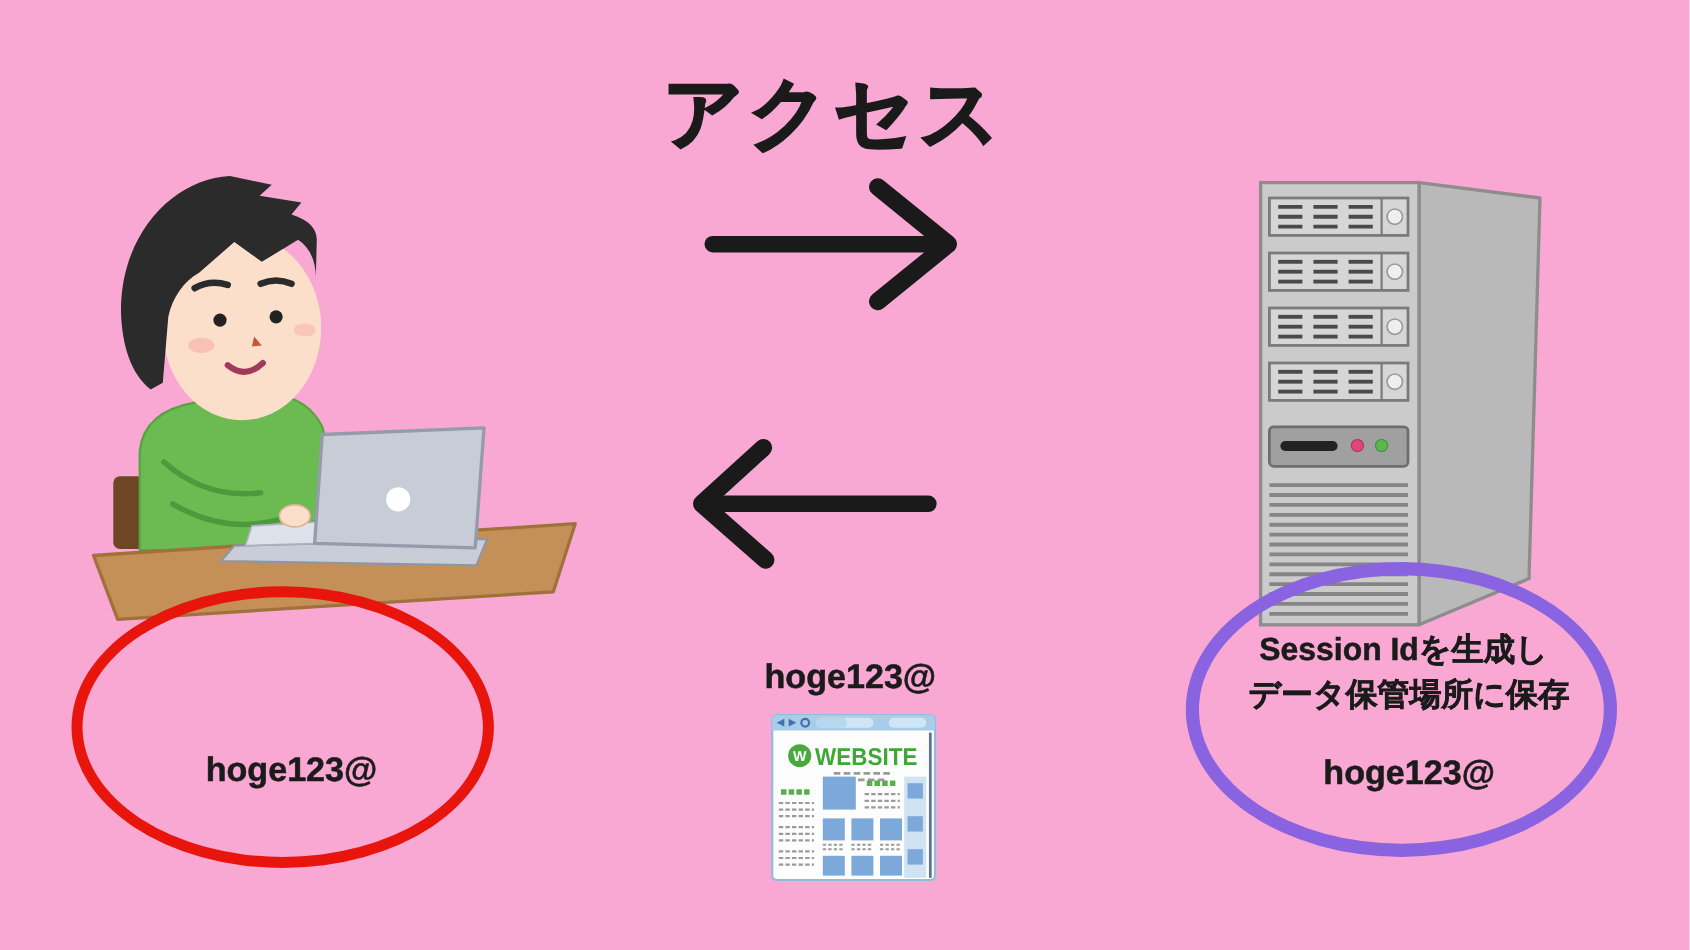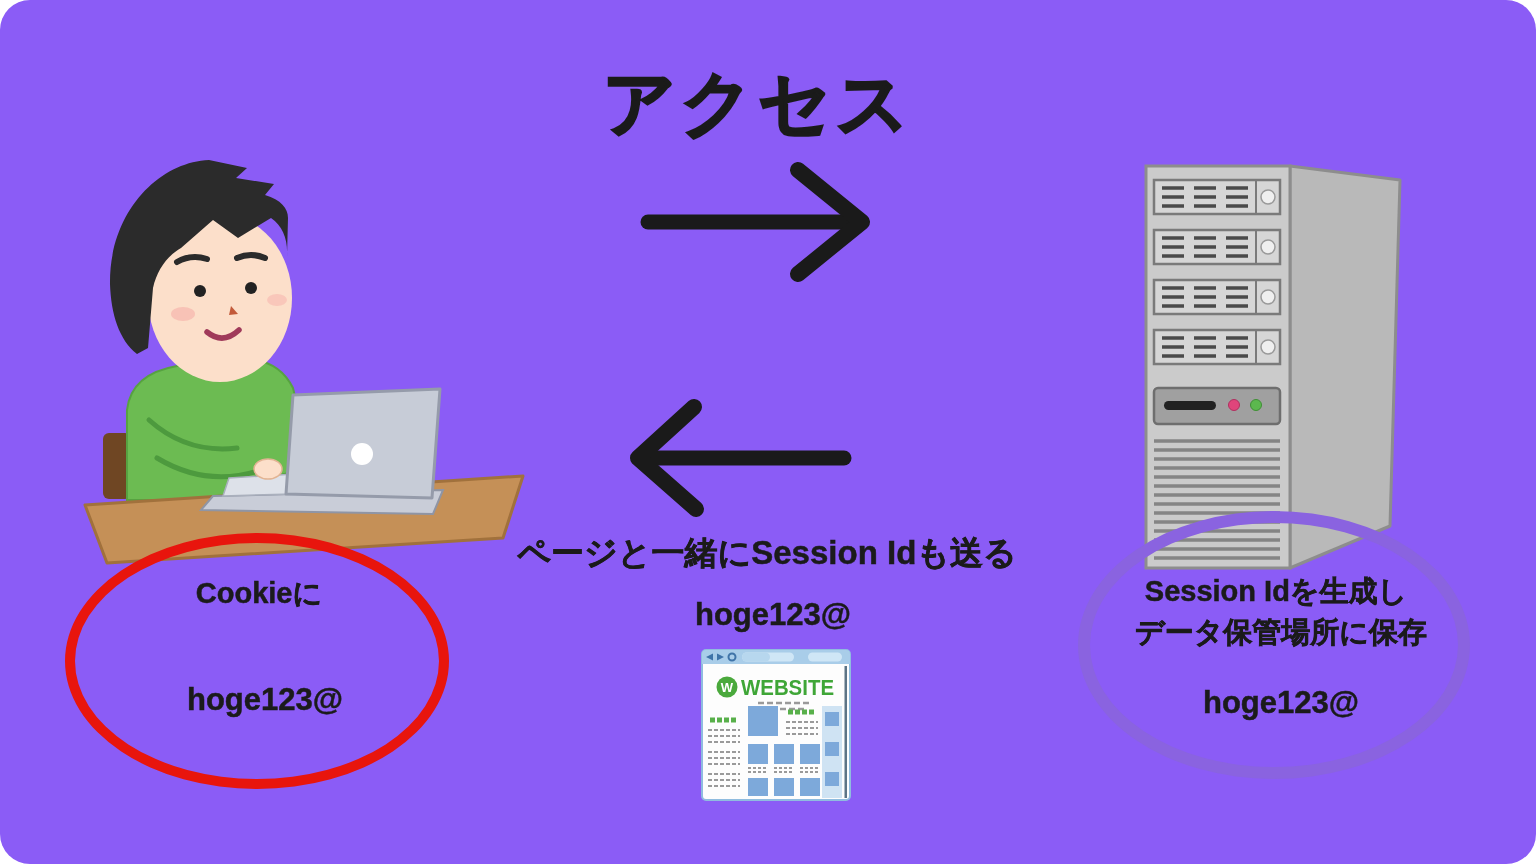--- a/index.html
+++ b/index.html
@@ -1,17 +1,17 @@
 <!DOCTYPE html>
 <html><head>
 <meta charset="utf-8">
 <style>
   html,body{margin:0;padding:0;background:#ffffff;}
-  #stage{position:relative;width:1536px;height:864px;overflow:hidden;background:#8b5cf6;
-         font-family:"Liberation Sans","DejaVu Sans",sans-serif;border-radius:30px;}
+  #stage{position:relative;width:1536px;height:864px;overflow:hidden;background:#f9a8d4;
+         font-family:"Liberation Sans","DejaVu Sans",sans-serif;}
   .lbl{position:absolute;font-weight:700;color:#1b1b1b;text-align:center;line-height:1.2;
        -webkit-text-stroke:0.5px #1b1b1b;}
   #title{left:458px;top:60px;width:600px;font-size:72px;font-weight:800;letter-spacing:4px;
          -webkit-text-stroke:2.2px #1a1a1a;}
   #mid-label{left:460px;top:533px;width:614px;font-size:33px;}
   #mid-hoge{left:568px;top:596px;width:410px;font-size:31px;}
   #l1{left:65px;top:576px;width:388px;font-size:29px;}
   #l2{left:65px;top:617px;width:388px;font-size:29px;}
   #lh{left:71px;top:681px;width:388px;font-size:31px;}
   #r1{left:1079px;top:574px;width:394px;font-size:29px;}
@@ -155,24 +155,22 @@
       <line x1="26" y1="373" x2="152" y2="373"></line>
         <line x1="26" y1="382" x2="152" y2="382"></line>
       <line x1="26" y1="391" x2="152" y2="391"></line>
         <line x1="26" y1="400" x2="152" y2="400"></line>
     </g>
   </svg>
 
   <div class="ellipse" id="red-ellipse"></div>
   <div class="ellipse" id="purple-ellipse"></div>
 
-  <div class="lbl" id="l1">Cookieに</div>
   <div class="lbl" id="lh">hoge123@</div>
 
-  <div class="lbl" id="mid-label">ページと一緒にSession Idも送る</div>
   <div class="lbl" id="mid-hoge">hoge123@</div>
 
   <div class="lbl" id="r2">データ保管場所に保存</div>
   <div class="lbl" id="r1">Session Idを生成し</div>
   <div class="lbl" id="rh">hoge123@</div>
 
   <svg id="website" style="left:698px;top:644px" width="158" height="160" viewBox="0 0 158 160">
     <rect x="4" y="6" width="148" height="150" rx="4" fill="#fdfdfd" stroke="#8fbcdf" stroke-width="2"></rect>
     <path d="M 4 10 Q 4 6 8 6 L 148 6 Q 152 6 152 10 L 152 20 L 4 20 Z" fill="#a9cde9"></path>
     <polygon points="15,9.5 8,13 15,16.5" fill="#3f74a8"></polygon>

